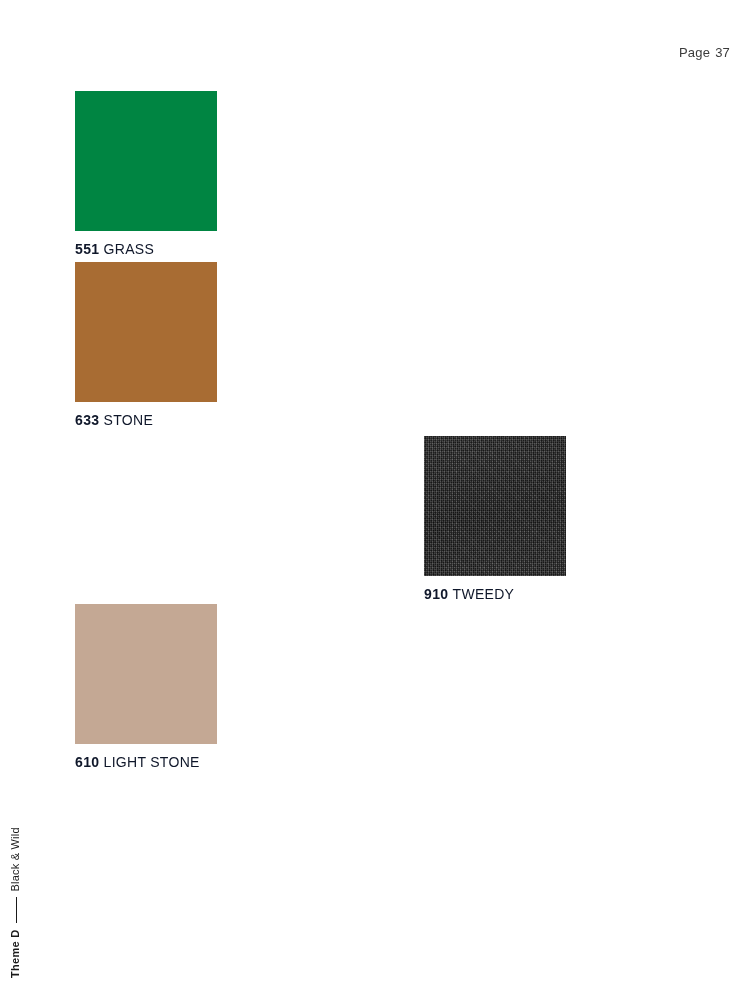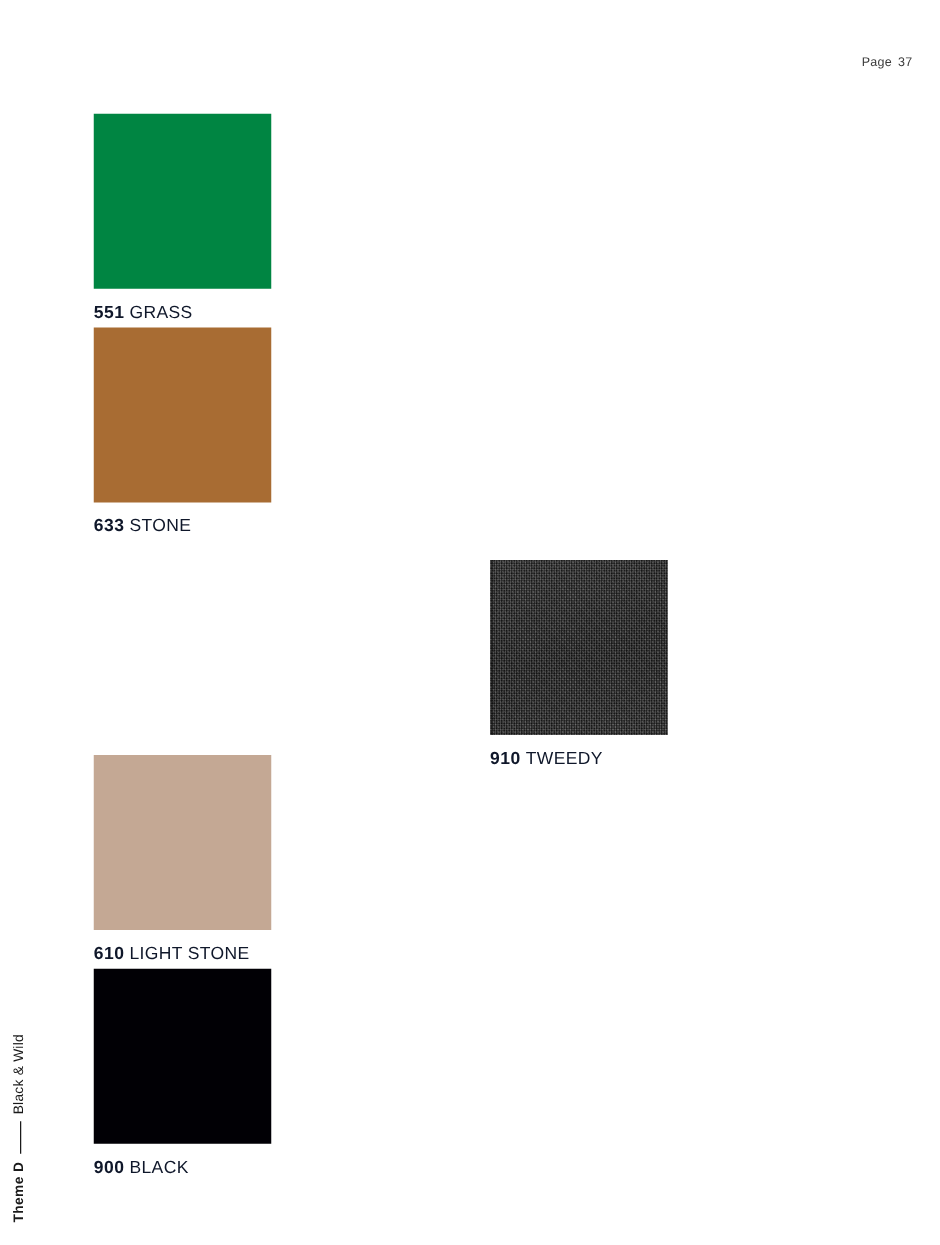--- a/index.html
+++ b/index.html
@@ -15,21 +15,21 @@
     color: #1a1a1a;
     position: relative;
     overflow: hidden;
   }
 
   
   .page-header {
     position: absolute;
     top: 45px;
     right: 22px;
-    font-size: 10px;
+    font-size: 13px;
     letter-spacing: 0.2px;
     color: #3b3b3b;
     white-space: nowrap;
   }
   .page-header .page-word { margin-right: 5px; }
 
   
   .theme-tab {
     position: absolute;
     left: 21px;
@@ -234,37 +234,30 @@
   <div class="swatch-cell" style="left:75px; top:262px;">
     <div class="swatch" style="background:#a86c33;"></div>
     <div class="caption">
       <span class="code">633</span>
       <span class="name">STONE</span>
     </div>
   </div>
 
 
 
-  <div class="swatch-cell" style="left:392px; top:436px;margin-top:12px;">
+  <div class="swatch-cell" style="left:424px; top:436px;">
     <div class="swatch tex-tweedy"></div>
     <div class="caption">
       <span class="code">910</span>
       <span class="name">TWEEDY</span>
     </div>
   </div>
 
   <div class="swatch-cell" style="left:75px; top:604px;">
     <div class="swatch" style="background:#c4a894;"></div>
     <div class="caption">
       <span class="code">610</span>
       <span class="name">LIGHT STONE</span>
     </div>
   </div>
 
-  <div class="swatch-cell" style="left:75px; top:775px;">
-    <div class="swatch" style="background:#010005;"></div>
-    <div class="caption">
-      <span class="code">900</span>
-      <span class="name">BLACK</span>
-    </div>
-  </div>
 
 </div>
 
 </body></html>

